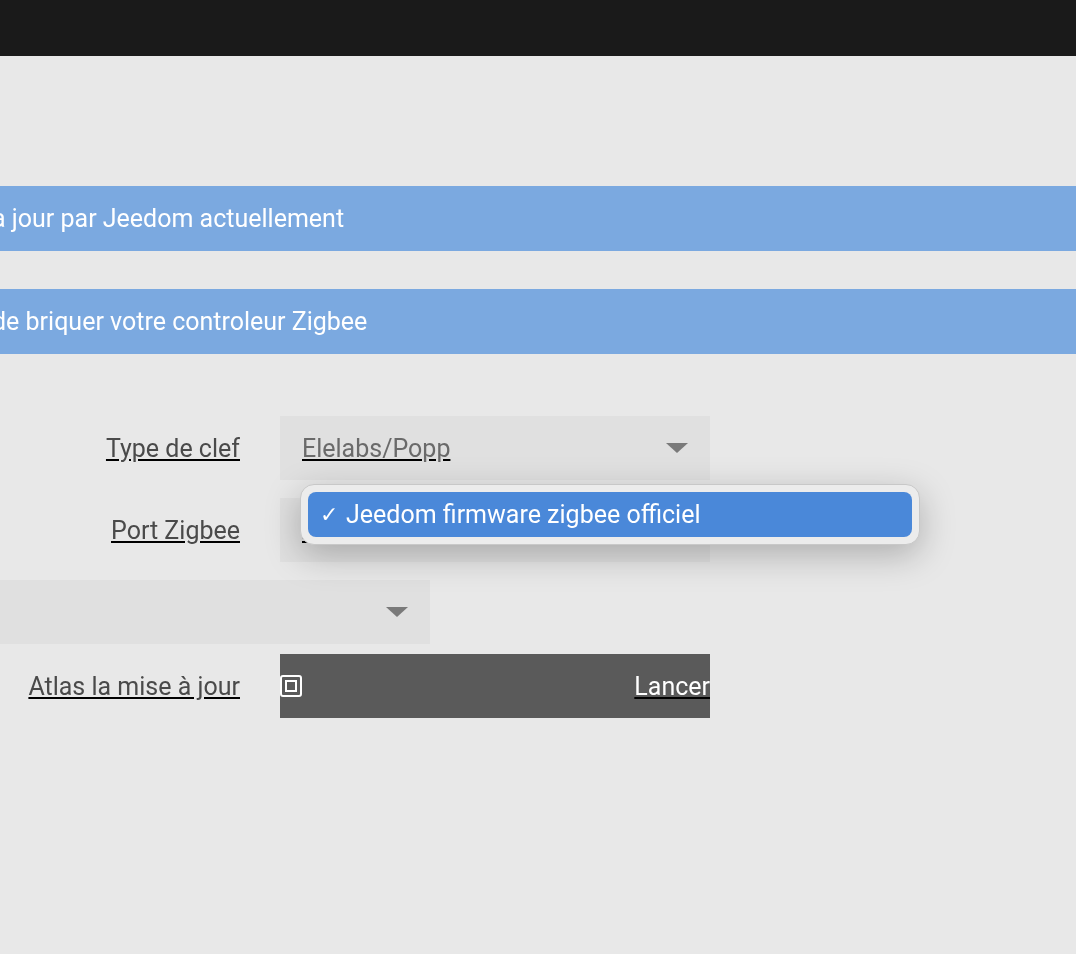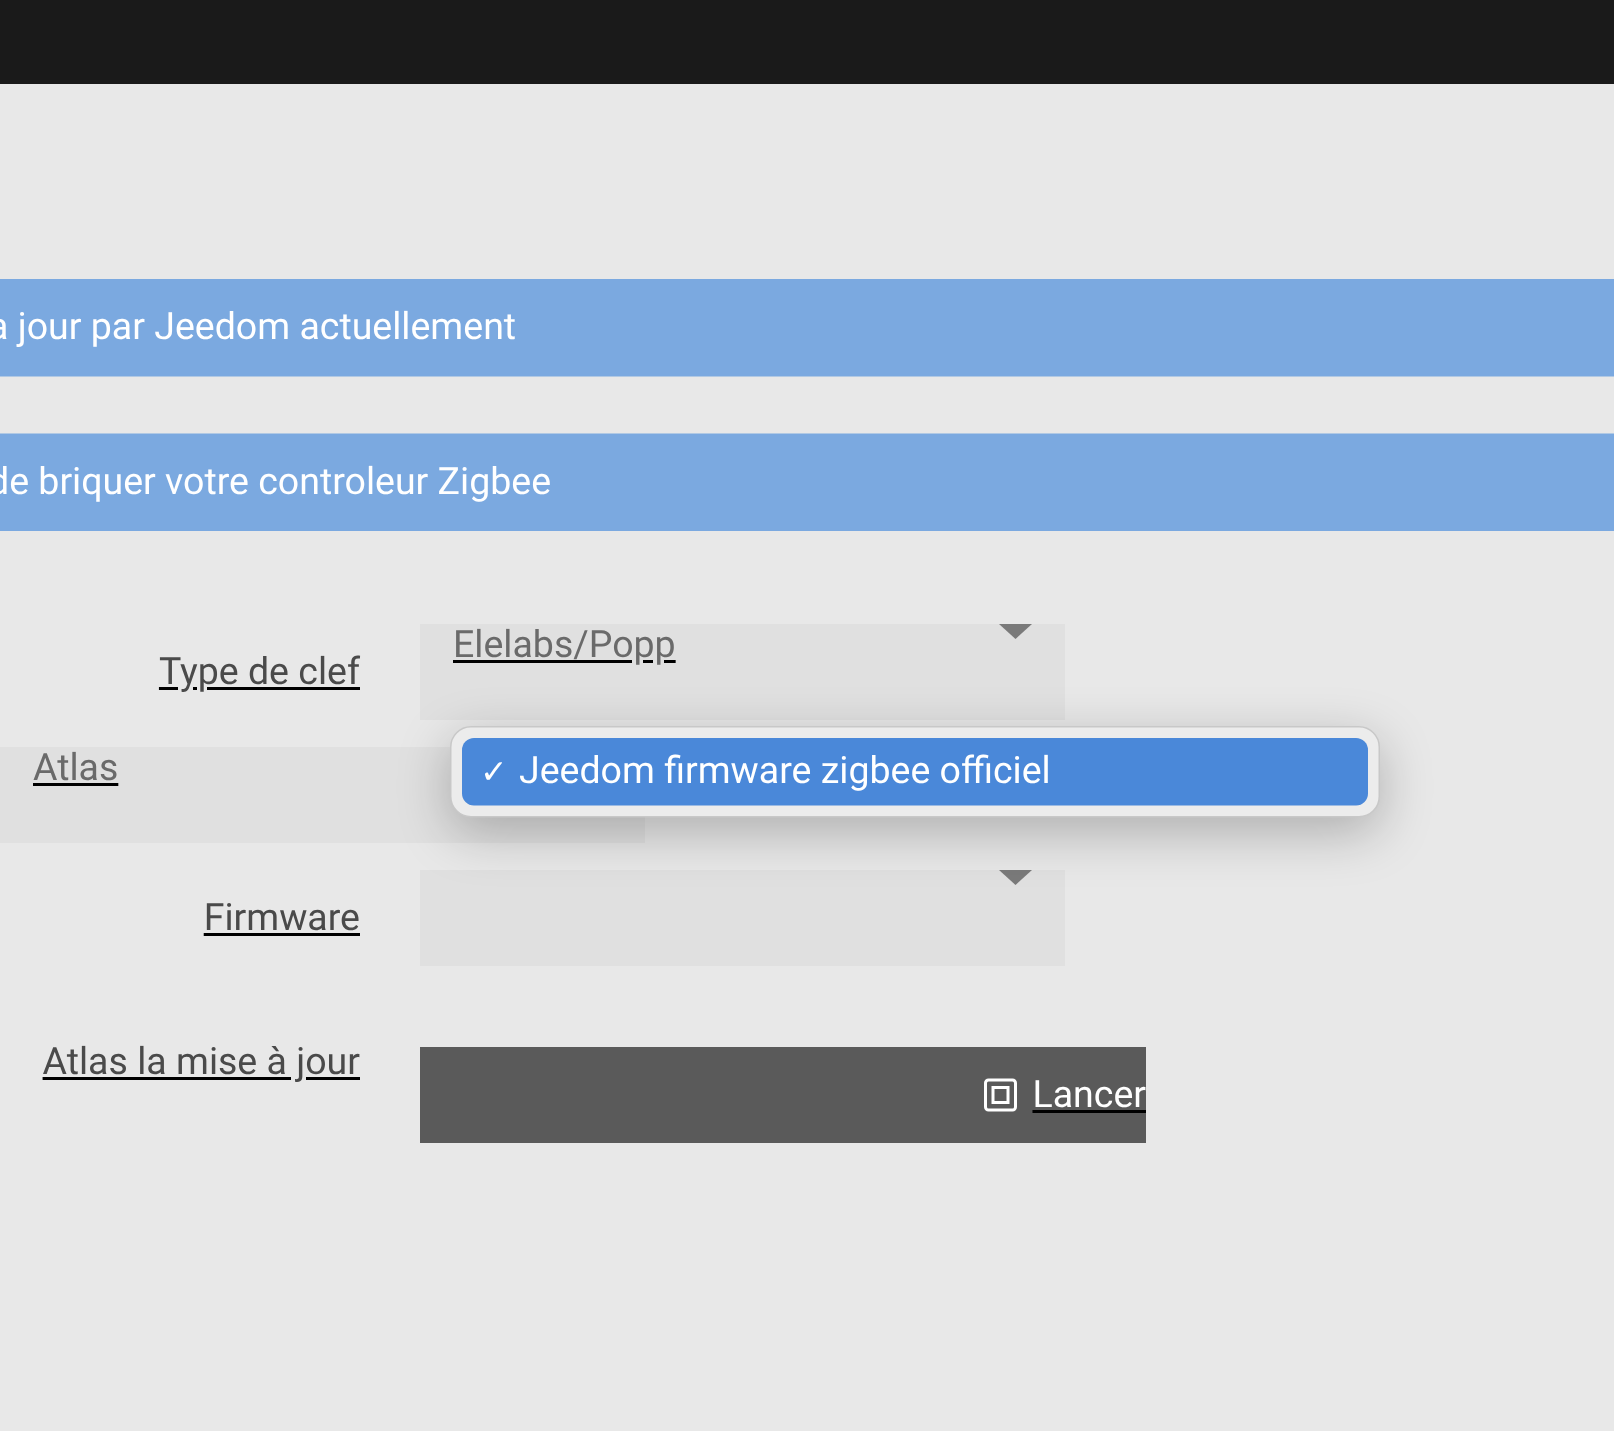--- a/index.html
+++ b/index.html
@@ -56,47 +56,46 @@
       text-align: right;
       font-size: 25px;
       color: #4a4a4a;
       padding-right: 40px;
     }
     .select-box {
       background: #e0e0e0;
       width: 430px;
       height: 64px;
       display: flex;
-      align-items: flex-start;
+      align-items: center;
       justify-content: space-between;
       padding: 0 22px;
       position: relative;
     }
     .select-value {
       font-size: 25px;
       color: #6a6a6a;
     }
     .select-arrow {
       width: 0;
       height: 0;
       border-left: 11px solid transparent;
       border-right: 11px solid transparent;
       border-top: 10px solid #7a7a7a;
     }
     .launch-button {
       background: #5a5a5a;
-      width: 484px;
+      width: 430px;
       height: 64px;
       display: flex;
       align-items: center;
-      justify-content: flex-end;
+      justify-content: space-between;
       gap: 10px;
       color: #ffffff;
       font-size: 25px;
-      margin-top: 44px;
     }
     .launch-icon {
       width: 22px;
       height: 22px;
       border: 2px solid #ffffff;
       border-radius: 3px;
       position: relative;
       display: inline-block;
     }
     .launch-icon::after {
@@ -174,28 +173,28 @@
 
     <div class="form-row">
       <div class="form-label">Type de clef</div>
       <div class="select-box">
         <span class="select-value">Elelabs/Popp</span>
         <span class="select-arrow"></span>
       </div>
     </div>
 
     <div class="form-row">
+      <div class="form-label">Port Zigbee</div>
       <div class="select-box">
         <span class="select-value">Atlas</span>
         <span class="select-arrow"></span>
       </div>
     </div>
 
     <div class="form-row row3">
-      <div class="form-label">Firmware</div>
       <div class="select-box">
         <span class="select-value"></span>
         <span class="select-arrow"></span>
       </div>
     </div>
 
     <div class="form-row row4">
       <div class="form-label">Atlas la mise à jour</div>
       <div class="launch-button">
         <span class="launch-icon"></span>

